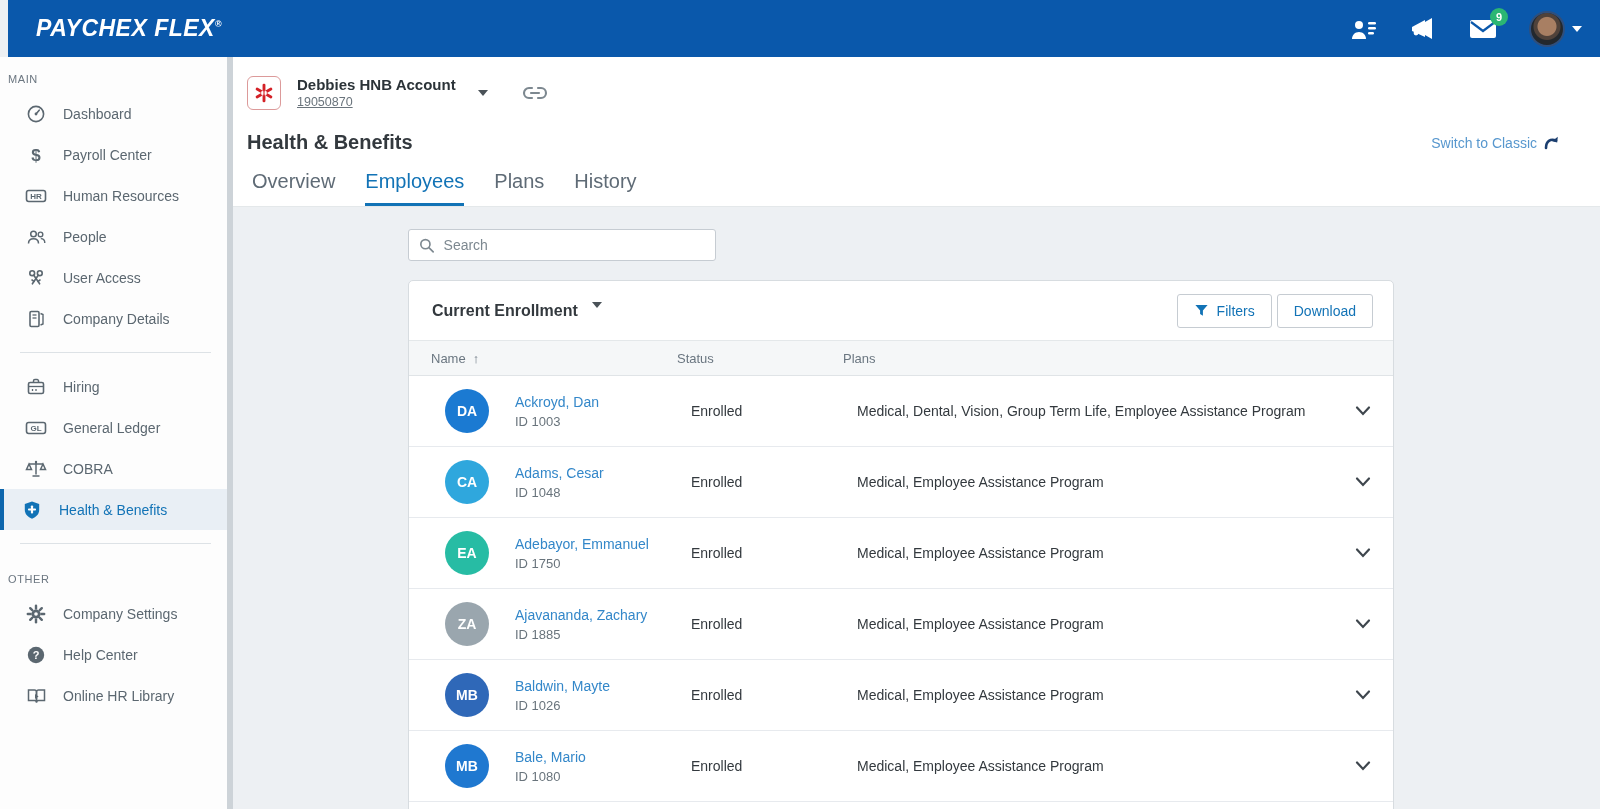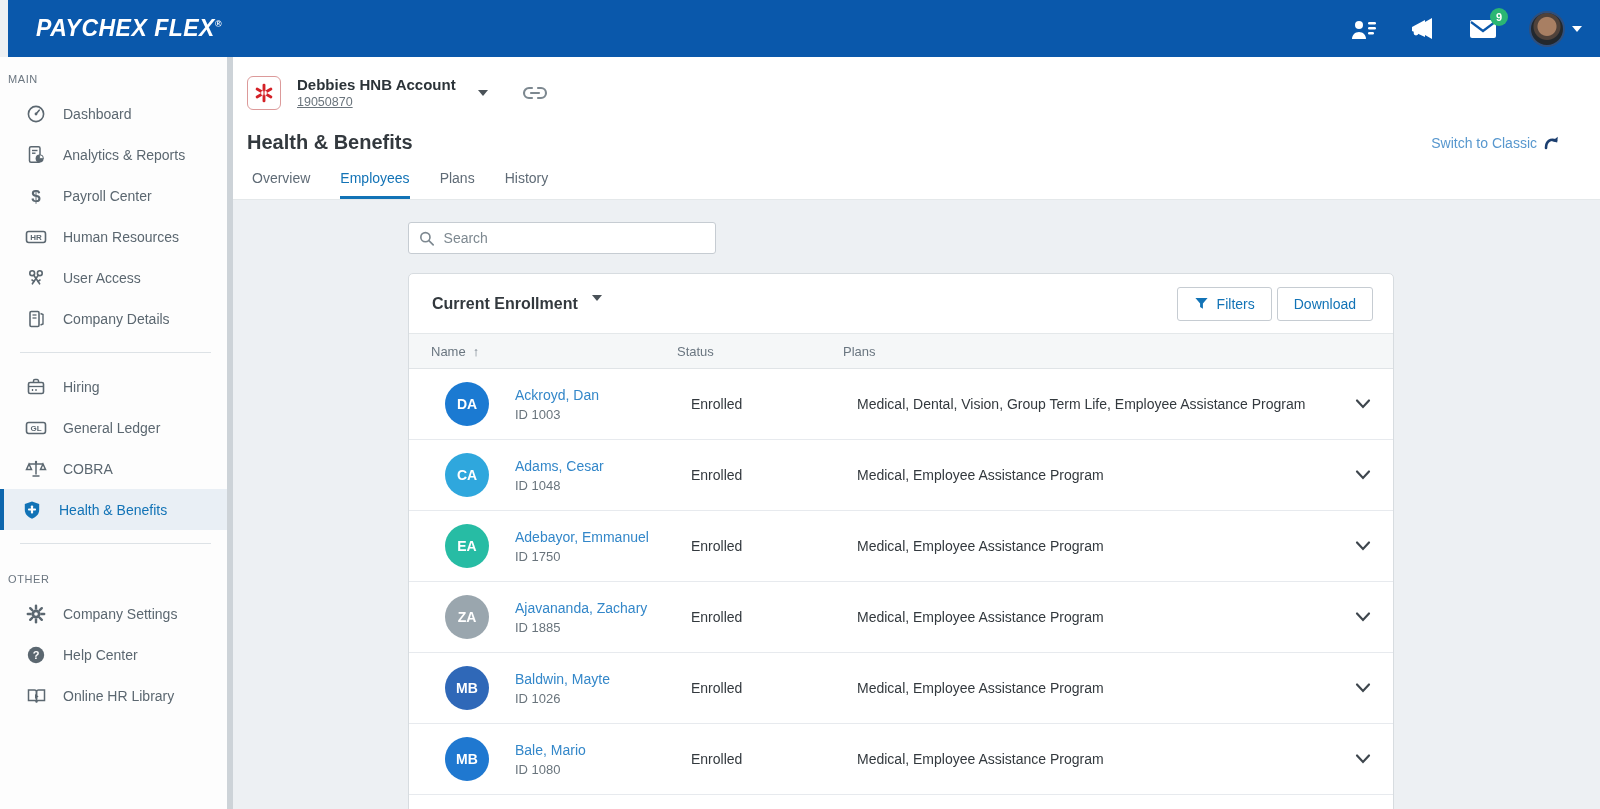--- a/index.html
+++ b/index.html
@@ -54,21 +54,21 @@
   .account-name { font-size:15px; font-weight:bold; color:#2b3338; line-height:18px; }
   .account-number { font-size:12.5px; color:#6a747c; line-height:16px;text-decoration:underline; }
   .caret-dark { width:0; height:0; border-left:5px solid transparent;
     border-right:5px solid transparent; border-top:6px solid #4a5258; margin-left:6px; cursor:pointer; }
   .link-btn { margin-left:18px; cursor:pointer; display:flex; align-items:center; }
   .title-row { display:flex; align-items:center; justify-content:space-between; margin-top:14px; }
   .page-title { font-size:20px; font-weight:bold; color:#33393e; }
   .switch-link { display:flex; align-items:center; gap:7px; font-size:14px; color:#5797ce;
     cursor:pointer; }
   .tabs { display:flex; gap:30px; margin-top:16px; padding-left:5px; }
-  .tab { font-size:14px; color:#5f6b76; padding-bottom:10px; cursor:pointer;
+  .tab { font-size:20px; color:#5f6b76; padding-bottom:10px; cursor:pointer;
     border-bottom:3px solid transparent; }
   .tab.active { color:#1273b6; border-bottom:3px solid #1273b6; }
 
   .content { padding:22px 0 0 175px; }
   .search-box { width:308px; height:32px; background:#fff; border:1px solid #c6ccd2;
     border-radius:3px; display:flex; align-items:center; padding:0 10px; gap:9px; }
   .search-box input { border:none; outline:none; font-size:14px; color:#3a4248; width:100%;
     font-family:"Liberation Sans", sans-serif; background:transparent; }
   .search-box input::placeholder { color:#7d8890; }
 
@@ -149,45 +149,44 @@
             <circle cx="10" cy="10" r="7.6" fill="none" stroke="currentColor" stroke-width="1.6"></circle>
             <line x1="10" y1="10" x2="13.2" y2="6.2" stroke="currentColor" stroke-width="1.6" stroke-linecap="round"></line>
             <circle cx="10" cy="10" r="1.4" fill="currentColor"></circle>
           </svg>
         </span>
         <span class="lbl">Dashboard</span>
       </div>
       <div class="s-item">
         <span class="icon">
           <svg width="20" height="20" viewBox="0 0 20 20">
-            <rect x="3.5" y="1.8" width="10.5" height="15.5" rx="1.5" fill="none" stroke="currentColor" stroke-width="1.5"></rect>
-            <line x1="6" y1="5.5" x2="11.5" y2="5.5" stroke="currentColor" stroke-width="1.4"></line>
-            <line x1="6" y1="8.2" x2="9.5" y2="8.2" stroke="currentColor" stroke-width="1.4"></line>
-            <circle cx="13.6" cy="13.6" r="4" fill="currentColor"></circle>
-            <path d="M13.6 13.6 V9.8 A3.8 3.8 0 0 1 17.4 13.6 Z" fill="#fdfdfd" stroke="currentColor" stroke-width="0.8"></path>
-          </svg>
-        </span>
-        <span class="lbl">Analytics &amp; Reports</span>
-      </div>
-      <div class="s-item">
-        <span class="icon">
-          <svg width="20" height="20" viewBox="0 0 20 20">
             <text x="10" y="15.5" font-size="17" font-weight="bold" text-anchor="middle" fill="currentColor" font-family="Liberation Sans, sans-serif">$</text>
           </svg>
         </span>
         <span class="lbl">Payroll Center</span>
       </div>
       <div class="s-item">
         <span class="icon">
           <svg width="22" height="20" viewBox="0 0 22 20">
             <rect x="1.5" y="4.5" width="19" height="11" rx="2.2" fill="none" stroke="currentColor" stroke-width="1.6"></rect>
             <text x="11" y="13.4" font-size="8" font-weight="bold" text-anchor="middle" fill="currentColor" font-family="Liberation Sans, sans-serif">HR</text>
           </svg>
         </span>
         <span class="lbl">Human Resources</span>
+      </div>
+      <div class="s-item">
+        <span class="icon">
+          <svg width="21" height="20" viewBox="0 0 21 20">
+            <circle cx="7.5" cy="7" r="2.8" fill="none" stroke="currentColor" stroke-width="1.5"></circle>
+            <path d="M2.5 16.5 c0-3 2.2-4.8 5-4.8 s5 1.8 5 4.8" fill="none" stroke="currentColor" stroke-width="1.5"></path>
+            <circle cx="14.5" cy="7.4" r="2.3" fill="none" stroke="currentColor" stroke-width="1.4"></circle>
+            <path d="M14.8 11.6 c2.4 0 4 1.8 4 4.4" fill="none" stroke="currentColor" stroke-width="1.4"></path>
+          </svg>
+        </span>
+        <span class="lbl">People</span>
       </div>
       <div class="s-item">
         <span class="icon">
           <svg width="20" height="20" viewBox="0 0 20 20">
             <g stroke="currentColor" stroke-width="1.6" fill="none" stroke-linecap="round">
               <circle cx="6.2" cy="5.2" r="2.4"></circle>
               <line x1="7.8" y1="7.2" x2="13.6" y2="15.8"></line>
               <line x1="12" y1="13.4" x2="14" y2="12"></line>
               <circle cx="13.8" cy="5.2" r="2.4"></circle>
               <line x1="12.2" y1="7.2" x2="6.4" y2="15.8"></line>

